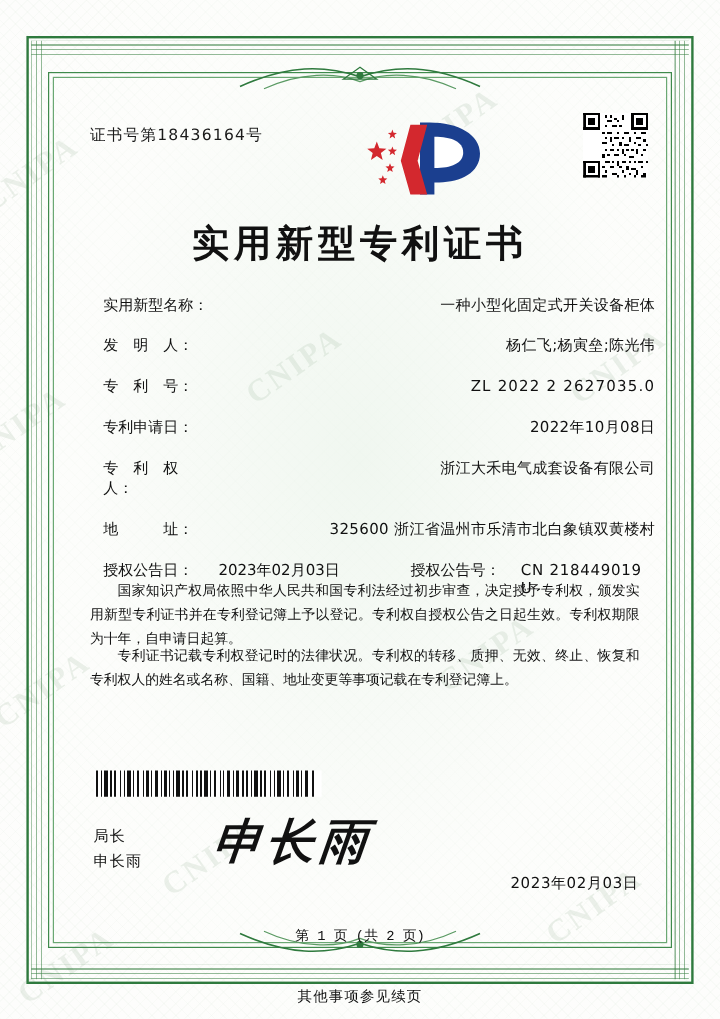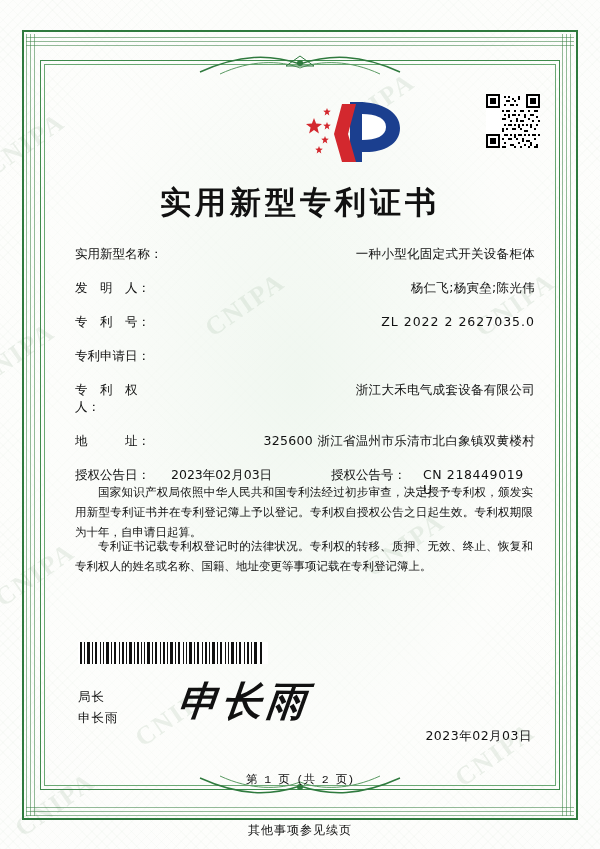--- a/index.html
+++ b/index.html
@@ -133,21 +133,21 @@
     text-align: center;
     font-family: "DejaVu Sans", "Liberation Sans", sans-serif;
     font-weight: bold;
     font-size: 31px;
     letter-spacing: 4px;
     color: #111;
   }
   
   .fields {
     position: absolute;
-    left: 15px; top: 160px;
+    left: 26px; top: 160px;
     width: 460px;
   }
   .row {
     display: flex;
     align-items: baseline;
     margin-bottom: 17px;
     font-family: "DejaVu Sans", "Liberation Sans", sans-serif;
     font-size: 12.5px;
     color: #111;
   }
@@ -295,20 +295,21 @@
   <div class="ornament-bottom">
     <svg width="220" height="26" viewBox="0 0 220 26">
       <path d="M10 6 C 50 24, 80 24, 110 14 C 140 24, 170 24, 210 6" stroke="#2f7a3e" stroke-width="1.4" fill="none"></path>
       <path d="M30 4 C 60 18, 90 18, 110 10 C 130 18, 160 18, 190 4" stroke="#5a9a63" stroke-width="1" fill="none"></path>
       <circle cx="110" cy="15" r="3" fill="#2f7a3e"></circle>
     </svg>
   </div>
 
   <div class="content">
 
+    <div class="cert-no">证书号第18436164号</div>
 
     <div class="qr">
       <svg width="54" height="54" viewBox="0 0 27 27" shape-rendering="crispEdges">
         <rect width="27" height="27" fill="#fff"></rect>
         <g fill="#000">
           <rect x="0" y="0" width="7" height="1"></rect>
             <rect x="0" y="6" width="7" height="1"></rect>
           <rect x="0" y="0" width="1" height="7"></rect>
             <rect x="6" y="0" width="1" height="7"></rect>
           <rect x="2" y="2" width="3" height="3"></rect>
@@ -422,20 +423,21 @@
       <div class="row">
         <div class="lbl">发　明　人：</div>
         <div class="val">杨仁飞;杨寅垒;陈光伟</div>
       </div>
       <div class="row">
         <div class="lbl">专　利　号：</div>
         <div class="val mono">ZL 2022 2 2627035.0</div>
       </div>
       <div class="row">
         <div class="lbl">专利申请日：</div>
+        <div class="val">2022年10月08日</div>
       </div>
       <div class="row">
         <div class="lbl">专　利　权　人：</div>
         <div class="val">浙江大禾电气成套设备有限公司</div>
       </div>
       <div class="row">
         <div class="lbl">地　　　址：</div>
         <div class="val">325600 浙江省温州市乐清市北白象镇双黄楼村</div>
       </div>
       <div class="row-dual">

